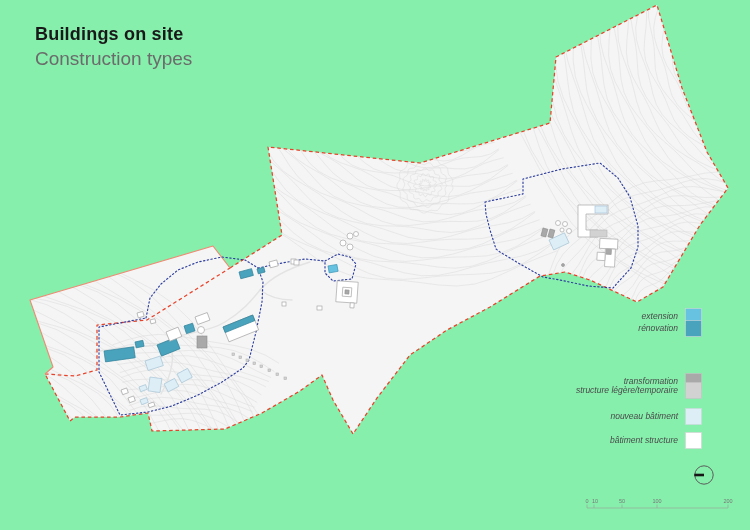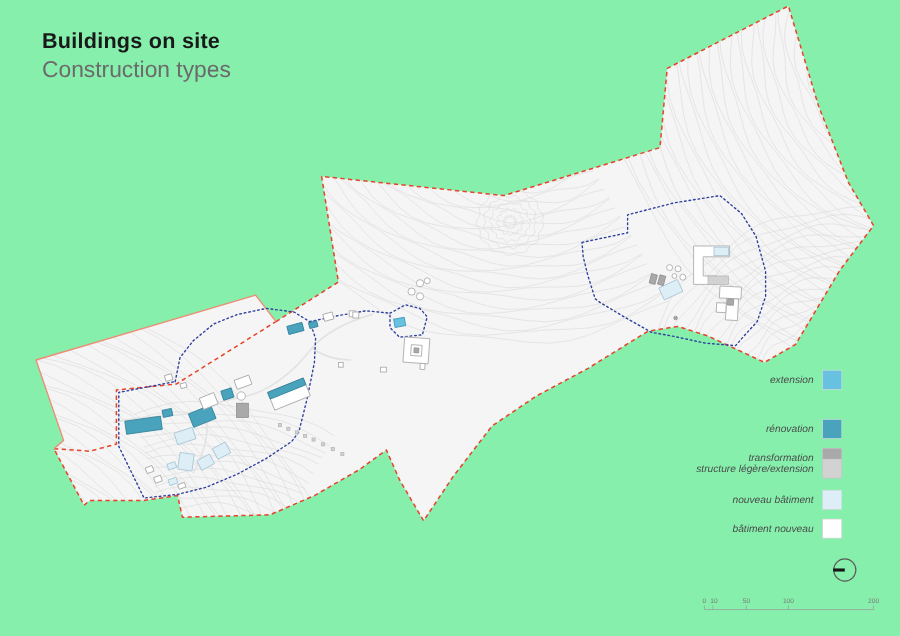--- a/index.html
+++ b/index.html
@@ -357,45 +357,45 @@
     <div class="subtitle">Construction types</div>
   </div>
 
   <div class="legend">
     <div class="legend-row" style="top:8px">
       <span class="legend-label">extension</span>
       <svg class="legend-swatch" width="17" height="17">
           <rect width="16" height="16" x=".5" y=".5" stroke="#cfd8dd" stroke-width=".6" fill="#66c2e0"></rect>
         </svg>
     </div>
-    <div class="legend-row" style="top:49px">
+    <div class="legend-row" style="top:20px">
       <span class="legend-label">rénovation</span>
       <svg class="legend-swatch" width="17" height="17">
           <rect width="16" height="16" x=".5" y=".5" stroke="#cfd8dd" stroke-width=".6" fill="#4aa3bd"></rect>
         </svg>
     </div>
     <div class="legend-row" style="top:73px">
       <span class="legend-label">transformation</span>
       <svg class="legend-swatch" width="17" height="17">
           <rect width="16" height="16" x=".5" y=".5" stroke="#c4c4c4" stroke-width=".6" fill="#a9a9a9"></rect>
         </svg>
     </div>
     <div class="legend-row" style="top:82.1px">
-      <span class="legend-label">structure légère/extension</span>
+      <span class="legend-label">structure légère/temporaire</span>
       <svg class="legend-swatch" width="17" height="17">
           <rect width="16" height="16" x=".5" y=".5" stroke="#c4c4c4" stroke-width=".6" fill="#d2d2d2"></rect>
         </svg>
     </div>
     <div class="legend-row" style="top:108px">
       <span class="legend-label">nouveau bâtiment</span>
       <svg class="legend-swatch" width="17" height="17">
           <rect width="16" height="16" x=".5" y=".5" stroke="#cfd8dd" stroke-width=".6" fill="#ddeef7"></rect>
         </svg>
     </div>
     <div class="legend-row" style="top:131.5px">
-      <span class="legend-label">bâtiment nouveau</span>
+      <span class="legend-label">bâtiment structure</span>
       <svg class="legend-swatch" width="17" height="17">
           <rect width="16" height="16" x=".5" y=".5" stroke="#d4d4d4" stroke-width=".7" fill="#ffffff"></rect>
         </svg>
     </div>
   </div>
 
 </div>
 
 </body></html>

